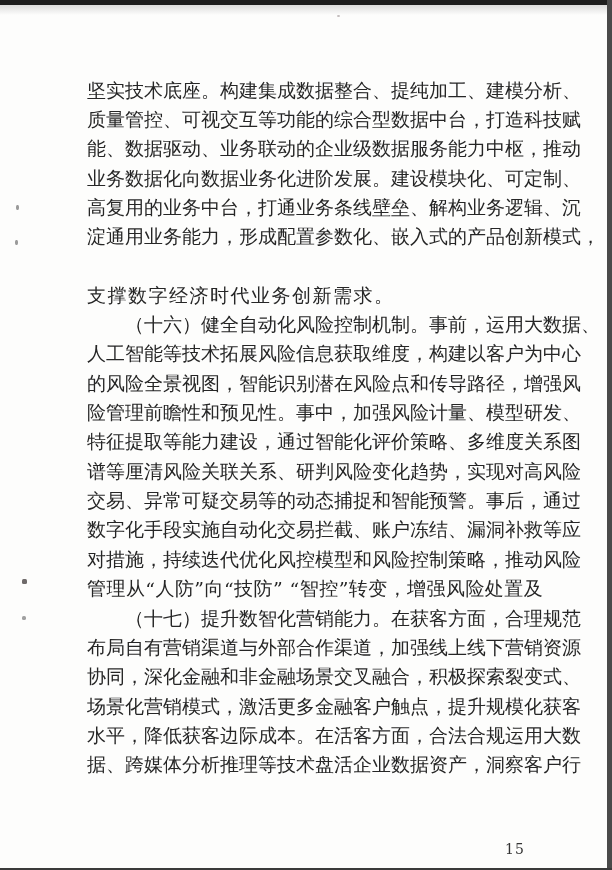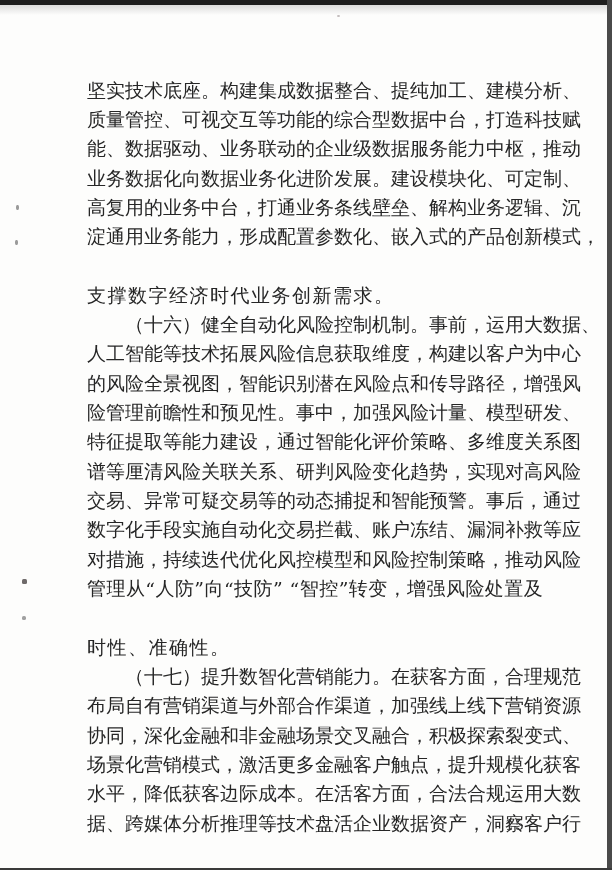--- a/index.html
+++ b/index.html
@@ -33,21 +33,21 @@
     display:flex;
     align-items:center;
     white-space:nowrap;
     -webkit-font-smoothing:antialiased;
   }
   .line.justify { justify-content:space-between; }
   .line.plain   { letter-spacing:1.5px;margin-top:29px; }
   .line span { display:block; }
 
   .page-number {
-    position:absolute; left:505px; top:817px;
+    position:absolute; left:505px; top:841px;
     font-size:14px; letter-spacing:1px;
     color:#333333;
   }
 
   
   .speck { position:absolute; border-radius:50%; }
   .speck-1 { left:337px; top:15px;  width:3px; height:2px; background:#c2bcbc; }
   .speck-2 { left:16px;  top:205px; width:3px; height:5px; background:#9a9a9a; border-radius:40%; }
   .speck-3 { left:15px;  top:240px; width:3px; height:5px; background:#9a9a9a; border-radius:40%; }
   .speck-4 { left:22px;  top:579px; width:5px; height:5px; background:#6f6a6a; border-radius:30%; }
@@ -513,21 +513,20 @@
         <span>变</span>
         <span>，</span>
         <span>增</span>
         <span>强</span>
         <span>风</span>
         <span>险</span>
         <span>处</span>
         <span>置</span>
         <span>及</span>
       </div>
-      <div class="line plain">时性、准确性。</div>
       <div class="line justify" style="padding-left: 38px;">
         <span>（</span>
         <span>十</span>
         <span>七</span>
         <span>）</span>
         <span>提</span>
         <span>升</span>
         <span>数</span>
         <span>智</span>
         <span>化</span>

